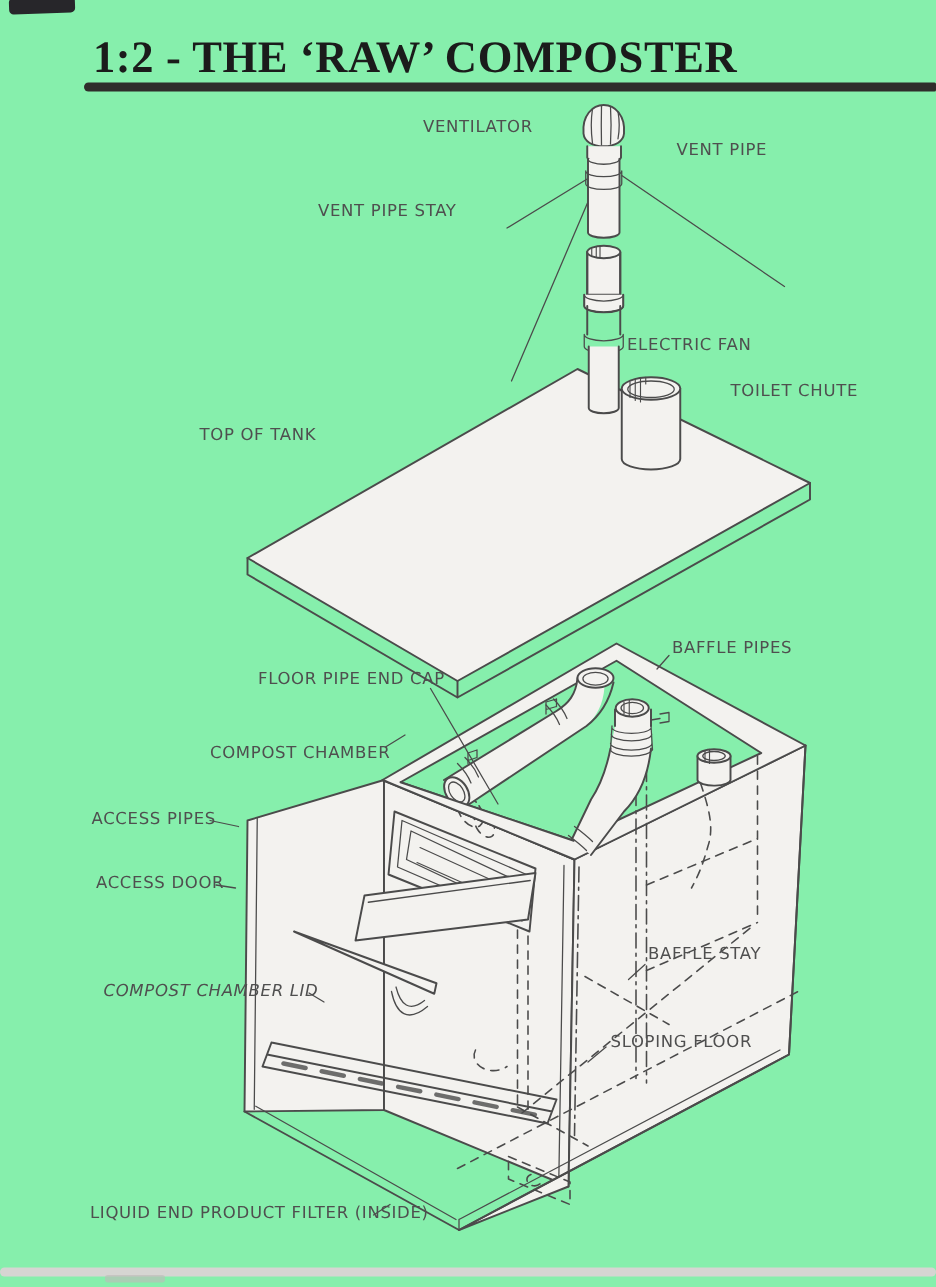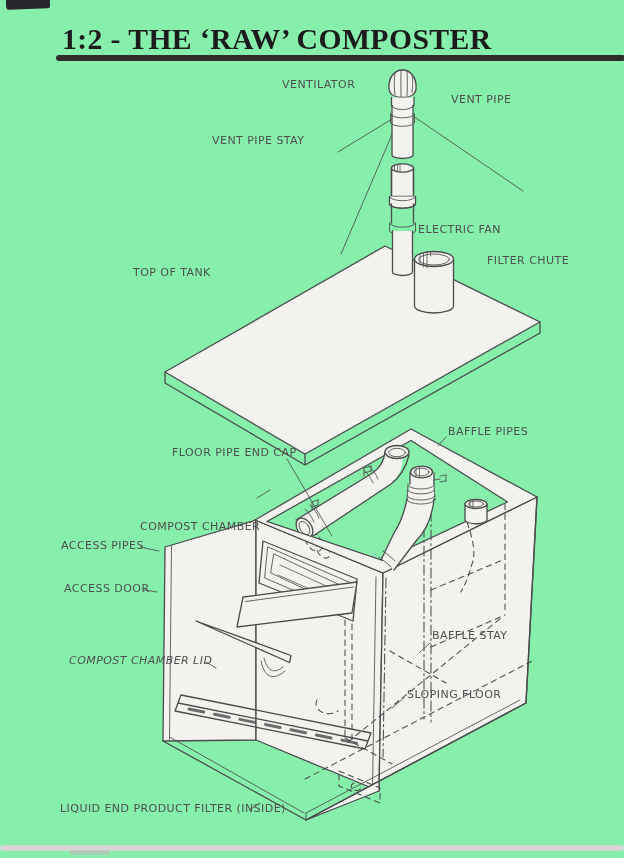--- a/index.html
+++ b/index.html
@@ -186,25 +186,25 @@
       <path d="M404,698 L392,708"></path>
       <path d="M249,810 L260,803"></path>
     </g>
   </svg>
 
   <div id="labels-layer">
       <div class="dlabel" style="left: 282px; top: 79px;">VENTILATOR</div>
       <div class="dlabel" style="left: 451px; top: 94px;">VENT PIPE</div>
       <div class="dlabel" style="left: 212px; top: 135px;">VENT PIPE STAY</div>
       <div class="dlabel" style="left: 418px; top: 204px; margin-top: 20px;">ELECTRIC FAN</div>
-      <div class="dlabel" style="left: 487px; top: 255px;">FILTER CHUTE</div>
-      <div class="dlabel" style="left: 133px; top: 267px;">TOP OF TANK</div>
+      <div class="dlabel" style="left: 487px; top: 255px;">TOILET CHUTE</div>
+      <div class="dlabel" style="left: 133px; top: 284px;">TOP OF TANK</div>
       <div class="dlabel" style="left: 448px; top: 426px;">BAFFLE PIPES</div>
       <div class="dlabel" style="left: 172px; top: 447px;">FLOOR PIPE END CAP</div>
-      <div class="dlabel" style="left: 140px; top: 496px; margin-top: 25px;">COMPOST CHAMBER</div>
+      <div class="dlabel" style="left: 140px; top: 496px;">COMPOST CHAMBER</div>
       <div class="dlabel" style="left: 61px; top: 540px;">ACCESS PIPES</div>
       <div class="dlabel" style="left: 64px; top: 583px; text-align: center;">ACCESS DOOR</div>
       <div class="dlabel" style="left: 69px; top: 655px; font-style: italic;">COMPOST CHAMBER LID</div>
       <div class="dlabel" style="left: 432px; top: 630px;">BAFFLE STAY</div>
       <div class="dlabel" style="left: 407px; top: 689px; text-align: center;">SLOPING FLOOR</div>
       <div class="dlabel" style="left: 60px; top: 803px;">LIQUID END PRODUCT FILTER (INSIDE)</div>
     </div>
 
   <div id="bottom-bar"></div>
   <div id="bottom-smudge"></div>

